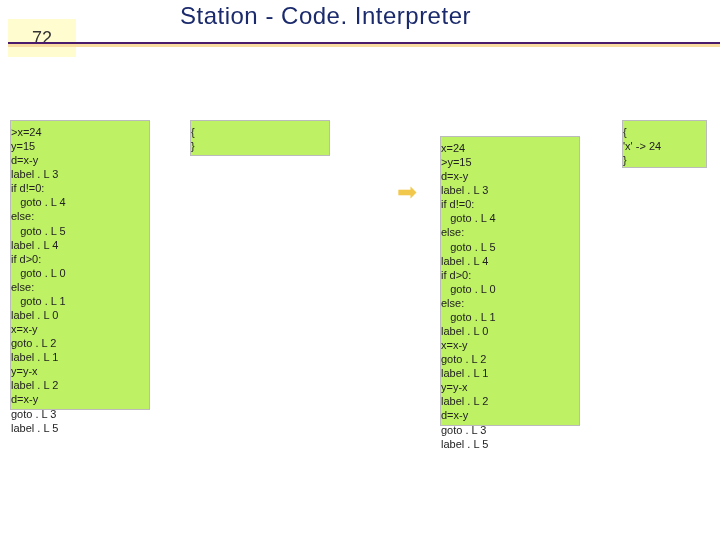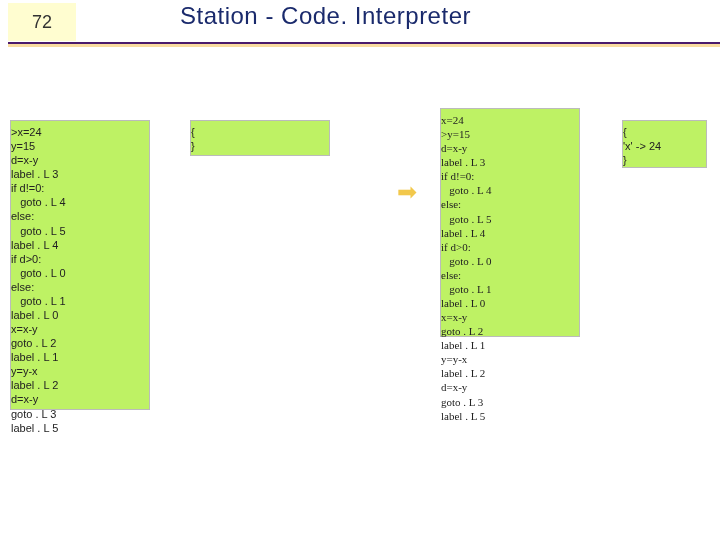--- a/index.html
+++ b/index.html
@@ -19,21 +19,21 @@
     background: #fff;
   }
   .header {
     position: relative;
     height: 44px;
     width: 100%;
   }
   .slide-number {
     position: absolute;
     left: 8px;
-    top: 3px;
+    top: 19px;
     width: 68px;
     height: 38px;
     background: #fffdd0;
     display: flex;
     align-items: center;
     justify-content: center;
     font-size: 18px;
     color: #333;
   }
   .title {
@@ -84,21 +84,21 @@
     background: #bef264;
     font-family: Arial, Helvetica, sans-serif;
     font-size: 11px;
     color: #222;
     padding: 4px 0;
     white-space: pre;
     line-height: 1.28;
   }
   .cb-left  { left: 10px;  top: 120px; width: 140px; height: 290px; }
   .cb-mid   { left: 190px; top: 120px; width: 140px; height: 36px;  }
-  .cb-right { left: 440px; top: 108px; width: 140px; height: 229px; font-family: Liberation Serif, serif; }
+  .cb-right { left: 440px; top: 136px; width: 140px; height: 290px; }
   .cb-env   { left: 622px; top: 120px; width: 85px;  height: 48px;  }
   .arrow {
     position: absolute;
     left: 397px;
     top: 178px;
     font-size: 24px;
     color: #f2c84c;
   }
 </style>
 </head>

